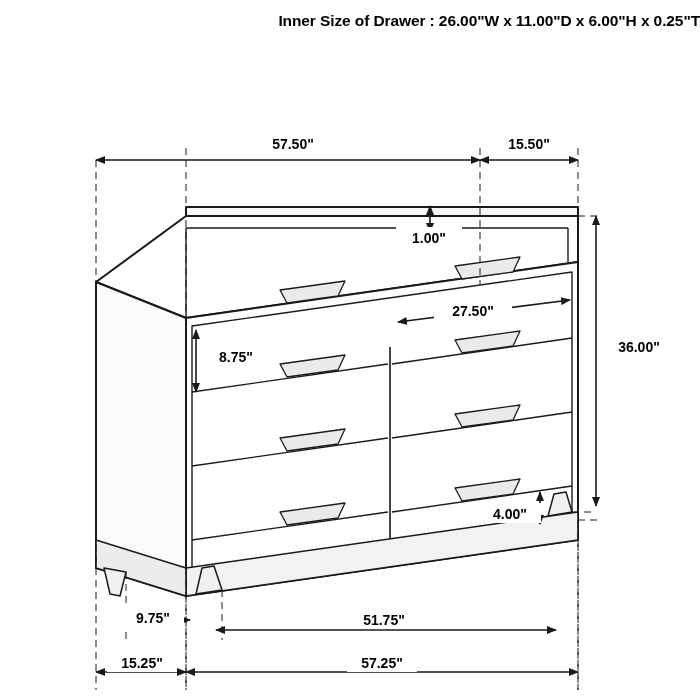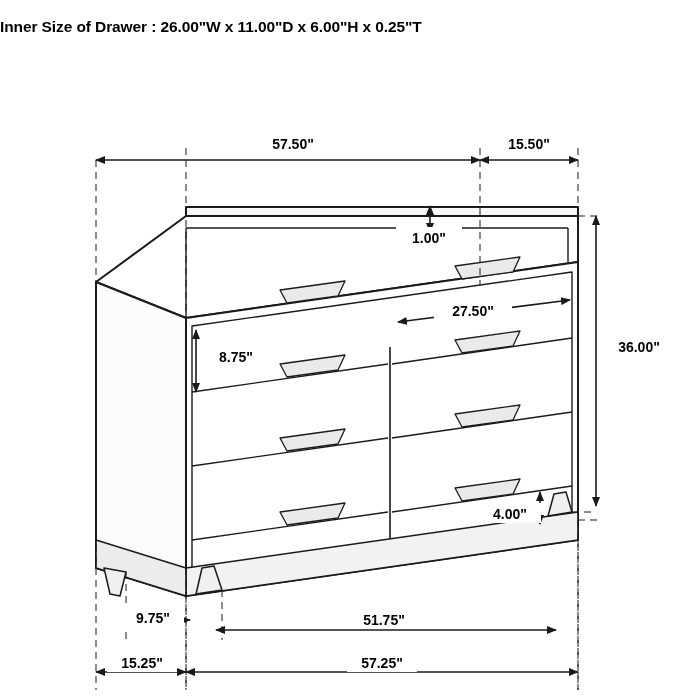--- a/index.html
+++ b/index.html
@@ -15,24 +15,24 @@
     overflow: hidden;
     position: relative;
   }
   #stage {
     position: relative;
     width: 700px;
     height: 700px;
   }
   #title {
     position: absolute;
-    top: 18px;
+    top: 12px;
     left: 0;
     width: 700px;
-    text-align: left;
+    text-align: right;
     font-size: 15.5px;
     font-weight: bold;
     letter-spacing: -0.1px;
   }
   svg#diagram {
     position: absolute;
     top: 0;
     left: 0;
   }
   .dimtext {

